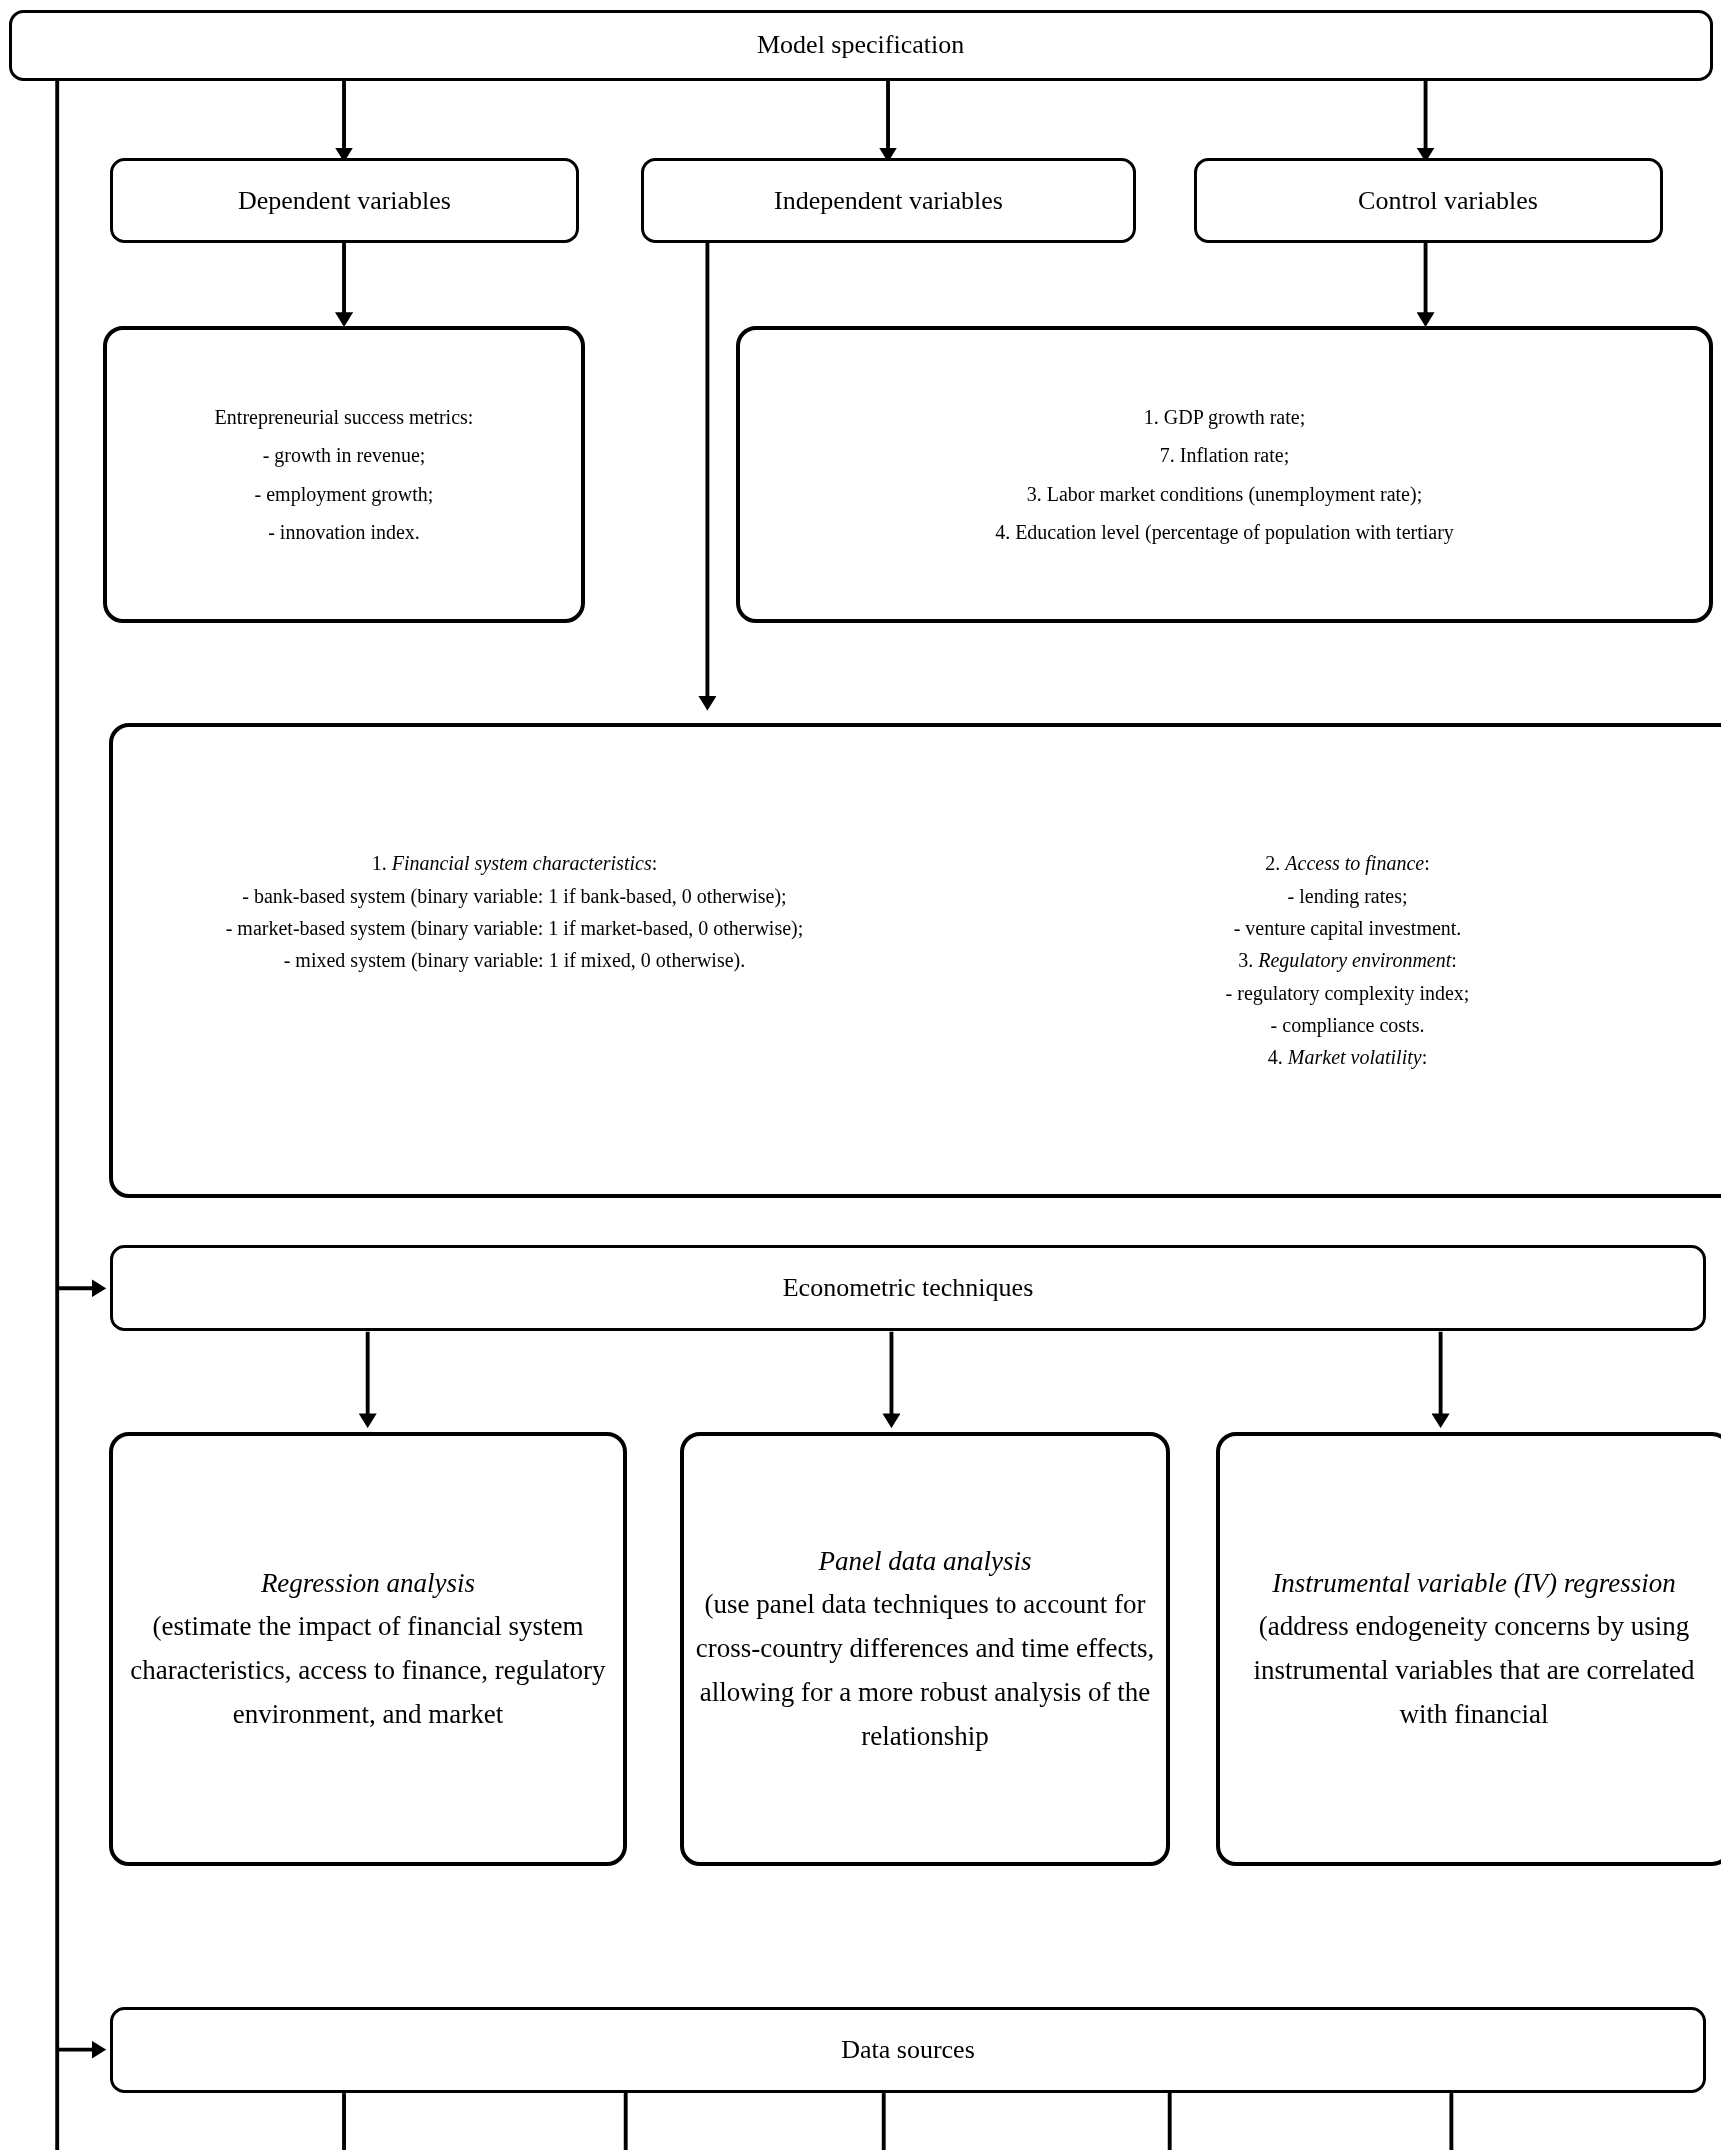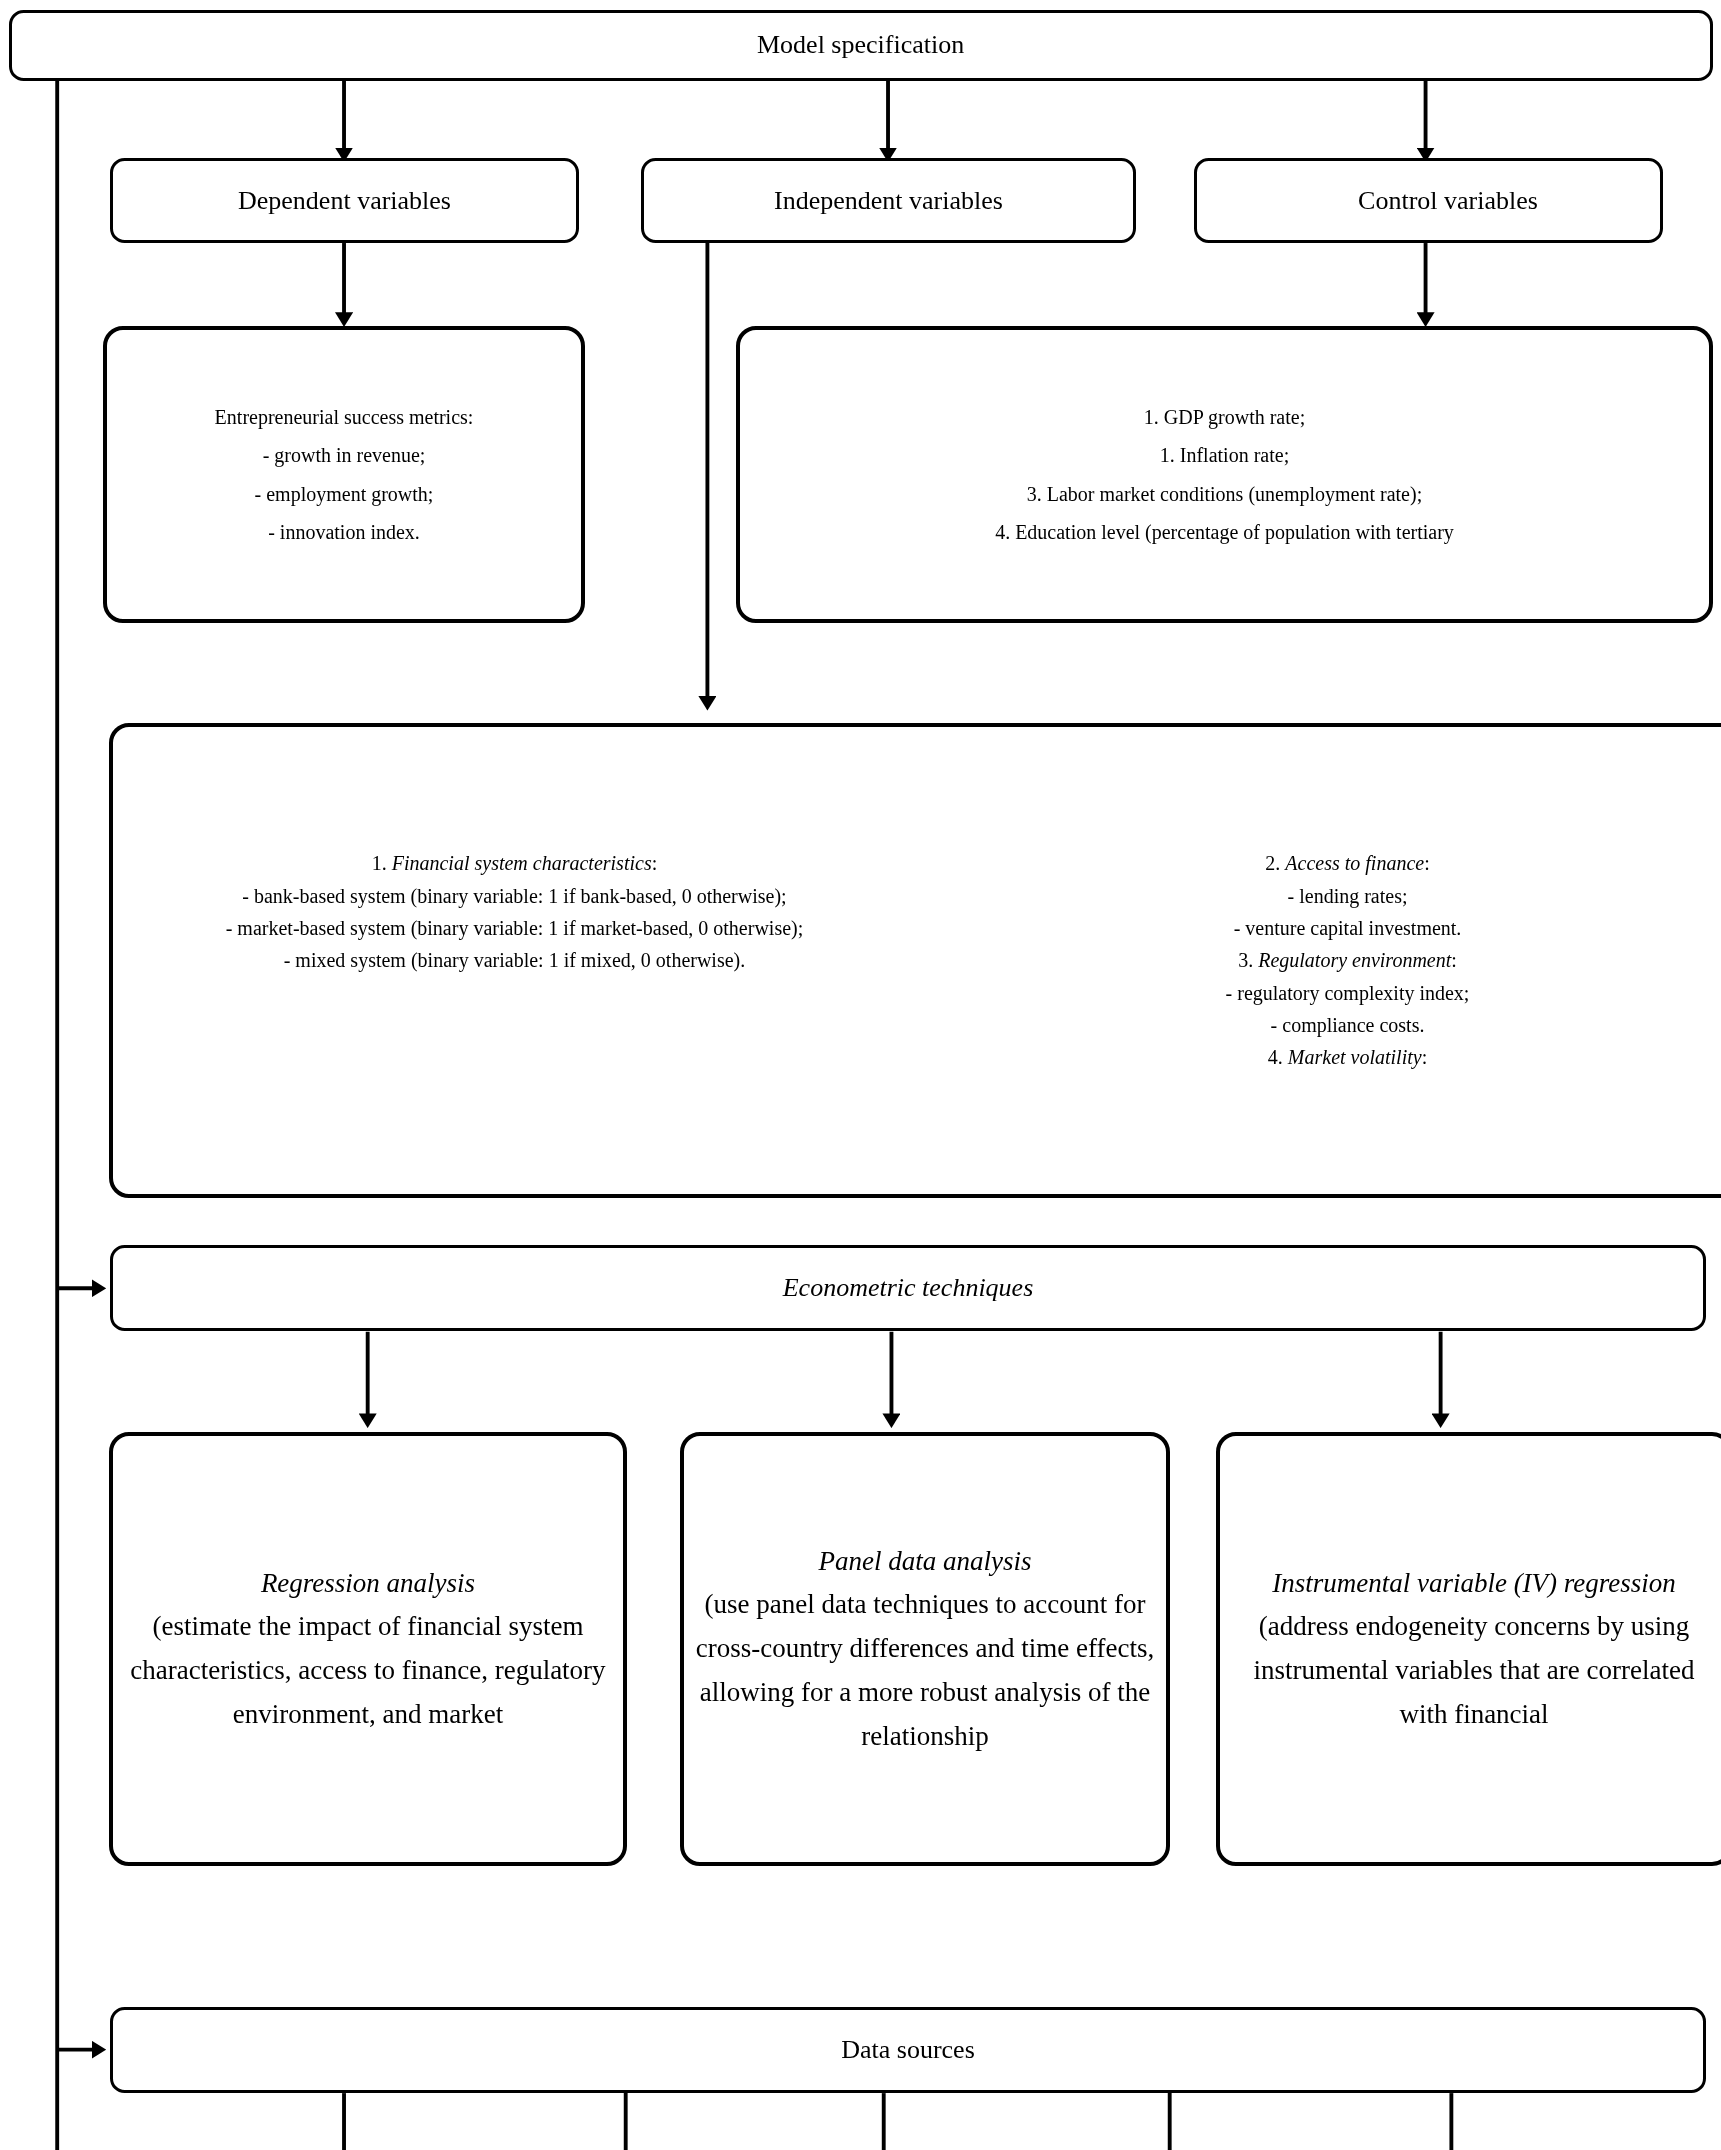--- a/index.html
+++ b/index.html
@@ -89,21 +89,21 @@
       <span>- employment growth;</span><br>
       <span class="line-gap"></span>
       <span>- innovation index.</span>
     </span>
   </div>
 
   <div class="node" style="left:736px; top:326px; width:977px; height:297px;">
     <span class="txt fs-body">
       <span>1. GDP growth rate;</span><br>
       <span class="line-gap"></span>
-      <span>1. Inflation rate;</span><br>
+      <span>7. Inflation rate;</span><br>
       <span class="line-gap"></span>
       <span>3. Labor market conditions (unemployment rate);</span><br>
       <span class="line-gap"></span>
       <span>4. Education level (percentage of population with tertiary</span>
     </span>
   </div>
 
   <div class="node" style="left:109px; top:723px; width:1644px; height:475px;">
     <div class="two-col">
 
@@ -124,21 +124,21 @@
         <span class="i">Regulatory environment</span><span>:</span><br>
         <span>- regulatory complexity index;</span><br>
         <span>- compliance costs.</span><br>
         <span>4.</span>
         <span class="i">Market volatility</span><span>:</span>
       </div>
 
     </div>
   </div>
 
-  <div class="node band" style="left:110px; top:1245px; width:1596px; height:86px;font-style:italic;">
+  <div class="node band" style="left:110px; top:1245px; width:1596px; height:86px;">
     <span class="txt fs-band">Econometric techniques</span>
   </div>
 
   <div class="node" style="left:109px; top:1432px; width:518px; height:434px;">
     <span class="txt fs-big">
       <span class="i">Regression analysis</span><br>
       <span>(estimate the impact of financial system characteristics, access to finance, regulatory environment, and market</span>
     </span>
   </div>
 

